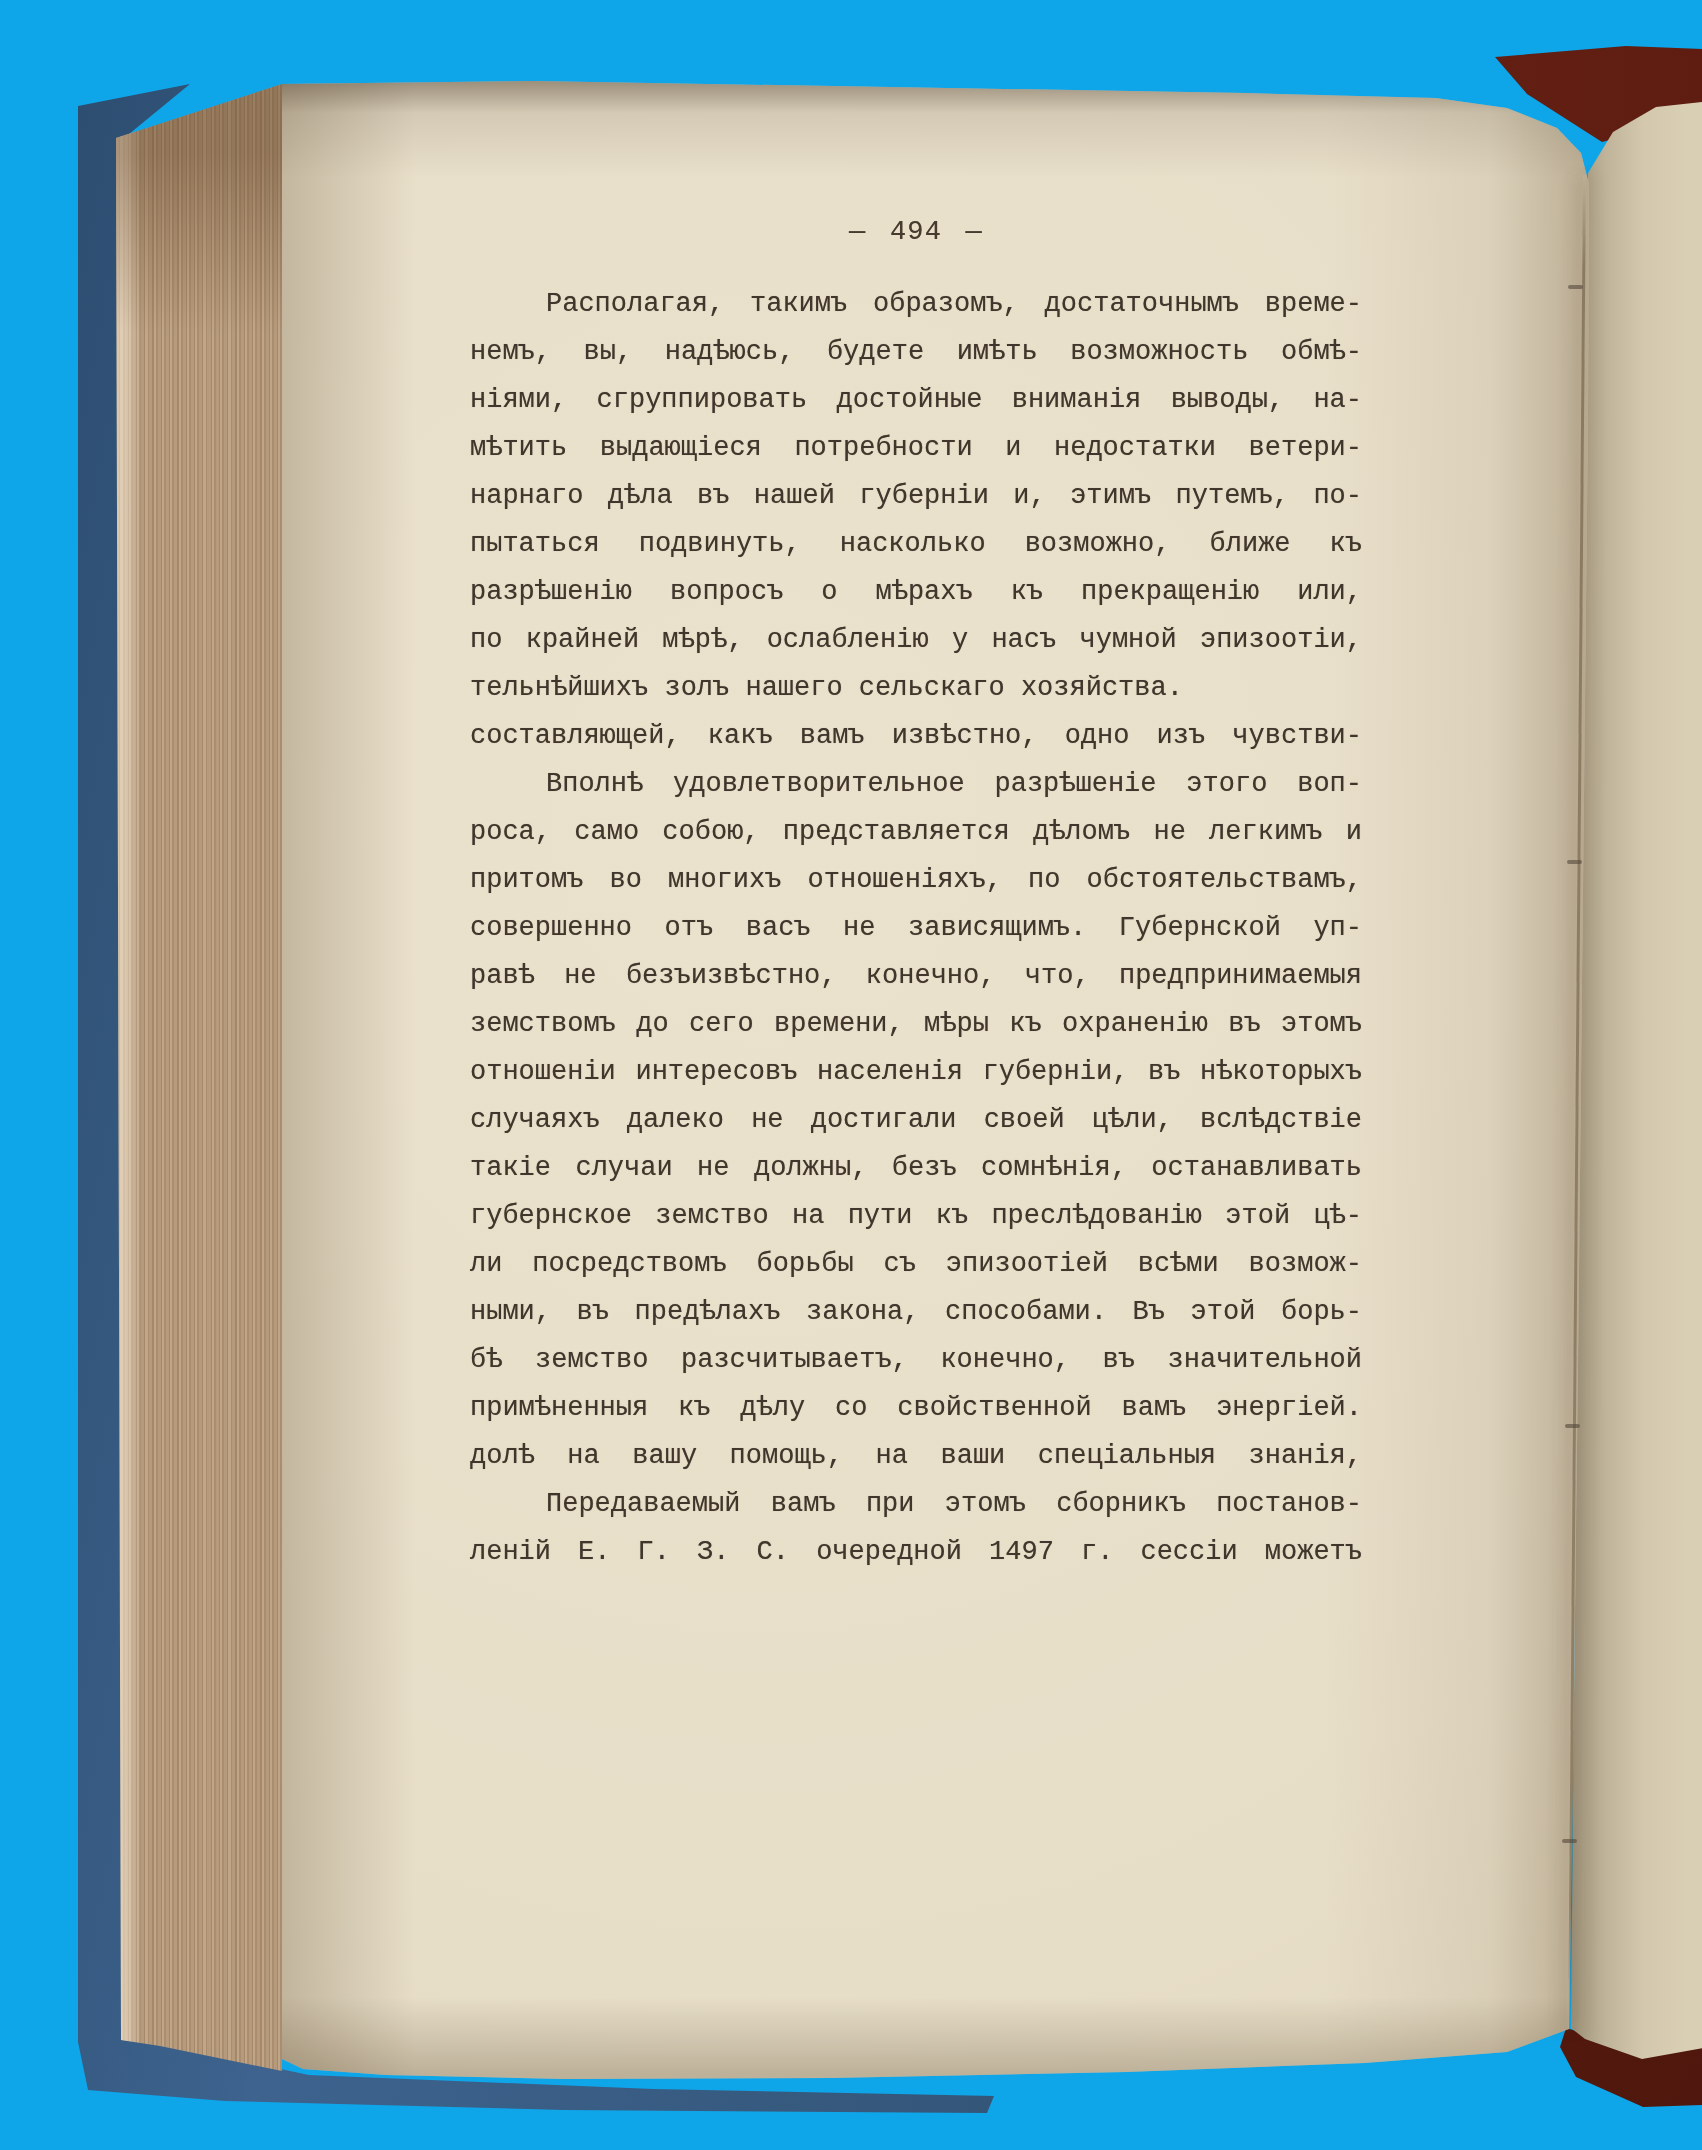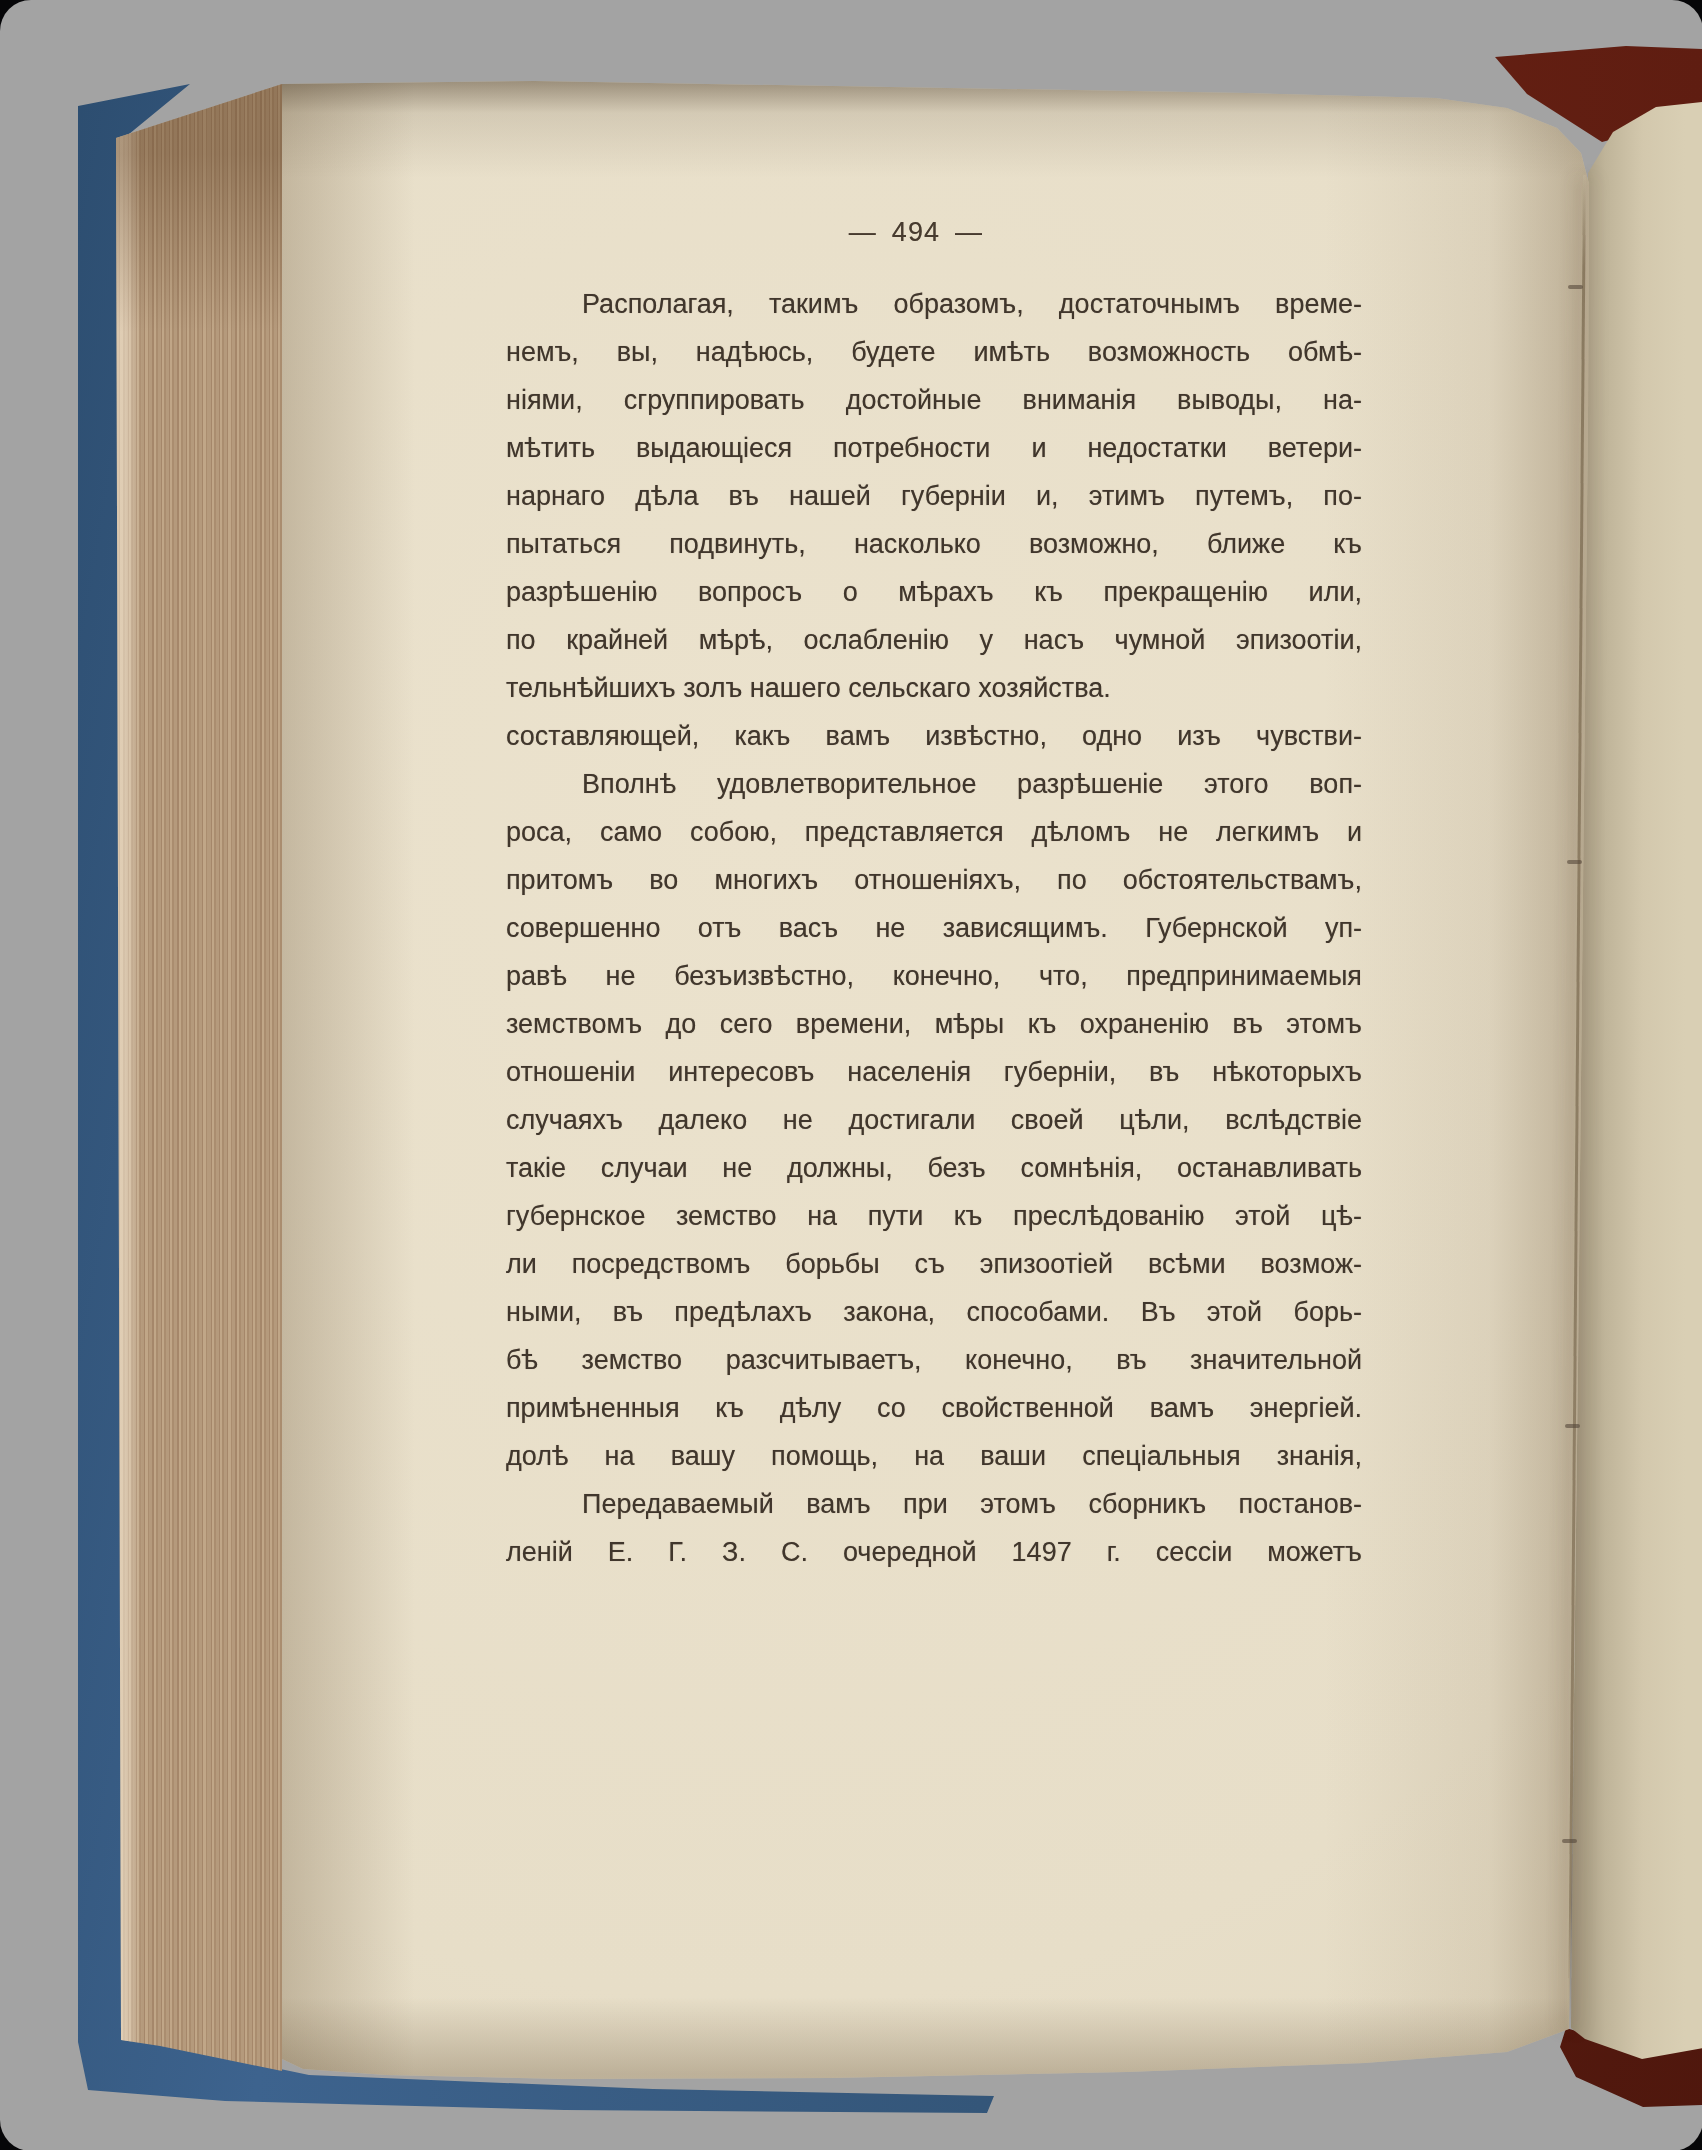--- a/index.html
+++ b/index.html
@@ -1,18 +1,18 @@
 <!DOCTYPE html>
 <html style="font-size:9.5px"><head>
 <meta charset="utf-8">
 <title>Book scan — page 494</title>
 <style>
   html,body{margin:0;padding:0;background:#060608;}
-  #stage{position:relative;width:1703px;height:2151px;background:#a3a3a3;overflow:hidden;
-         font-family:Liberation Sans, sans-serif;border-radius:31px;}
+  #stage{position:relative;width:1703px;height:2151px;background:#0ea5e9;overflow:hidden;
+         font-family:Liberation Mono, monospace;}
   #stage *{position:absolute;}
 
   
   #cover-blue{left:0;top:0;width:1703px;height:2151px;
     background:linear-gradient(100deg,#2a4a6b 0%,#3d638e 30%,#345679 65%,#24425f 100%);
     clip-path:polygon(190px 84px,123px 139px,123px 2040px,161px 2044px,309px 2075px,
       653px 2089px,994px 2096px,987px 2113px,564px 2110px,225px 2101px,88px 2090px,
       78px 2042px,78px 106px);}
 
   
@@ -57,21 +57,21 @@
     box-shadow:-7.1px 0 15.4px rgba(80,60,40,.30),7.1px 0 18px rgba(80,60,40,.22);}
   .stitch{width:15.4px;height:4.2px;border-radius:2.4px;background:#55483a;opacity:.6;}
 
   
   #pageno{left:470px;top:217px;width:892px;text-align:center;
     font-size:27px;color:#473b2f;letter-spacing:1.2px;word-spacing:6px;
     text-shadow:0 0 0.6px rgba(70,55,40,.5);}
   #textblock{left:470px;top:280px;width:892px;color:#40362c;
     font-size:27px;text-shadow:0 0 0.7px rgba(70,55,40,.5);}
   #textblock .line{position:static;display:block;height:48px;line-height:48px;
-    white-space:nowrap;text-align:justify;text-align-last:justify;margin-left:36px;}
+    white-space:nowrap;text-align:justify;text-align-last:justify;}
   #textblock .line.indent{text-indent:76px;}
   #textblock .line.nofill{text-align-last:left;}
 </style>
 </head>
 <body>
 
 <div id="stage">
   <div id="cover-blue"></div>
   <div id="fore-edge"></div>
   <div id="maroon-top" class="maroon"></div>

